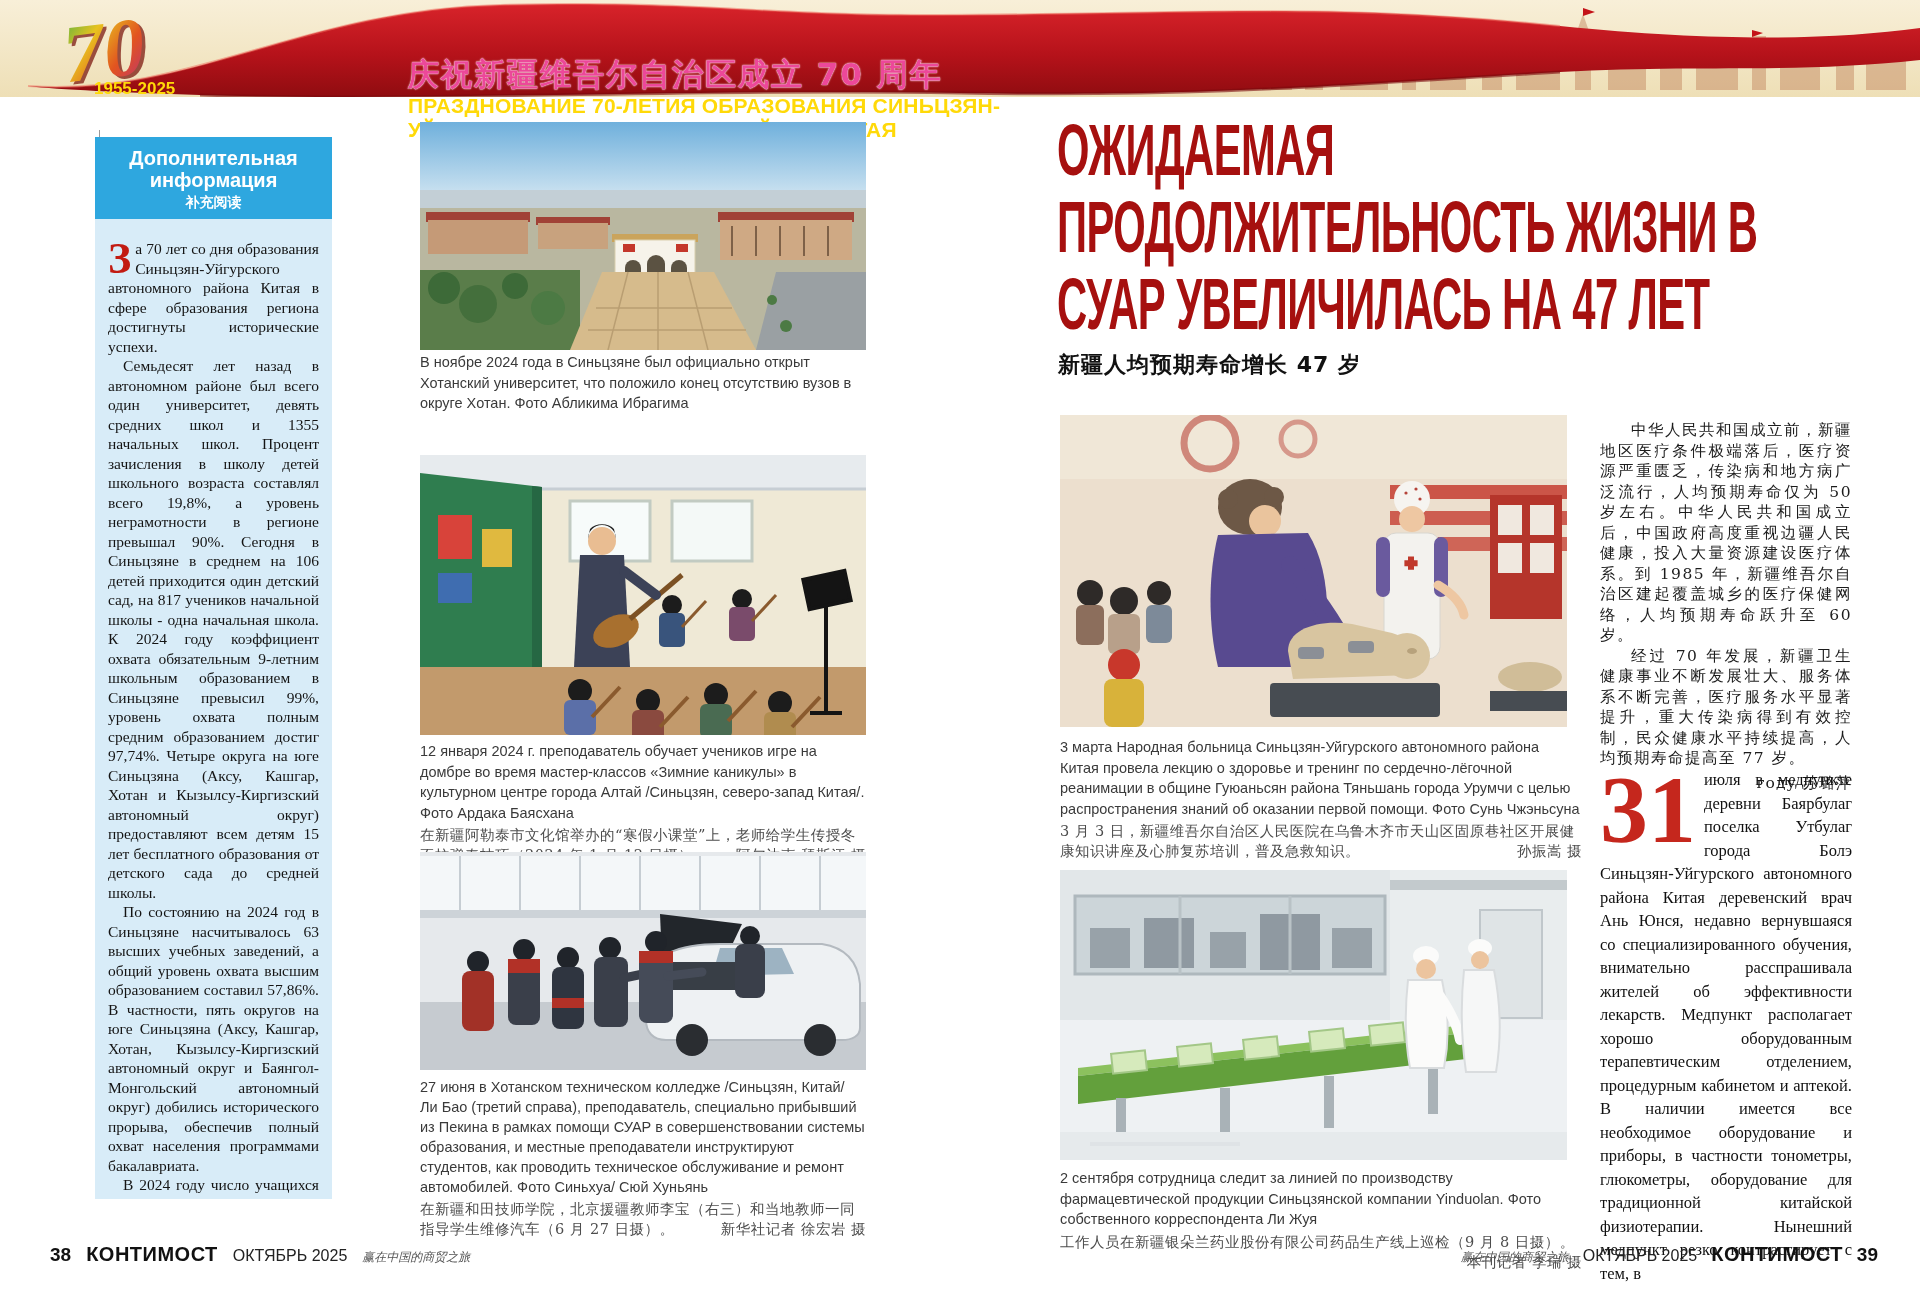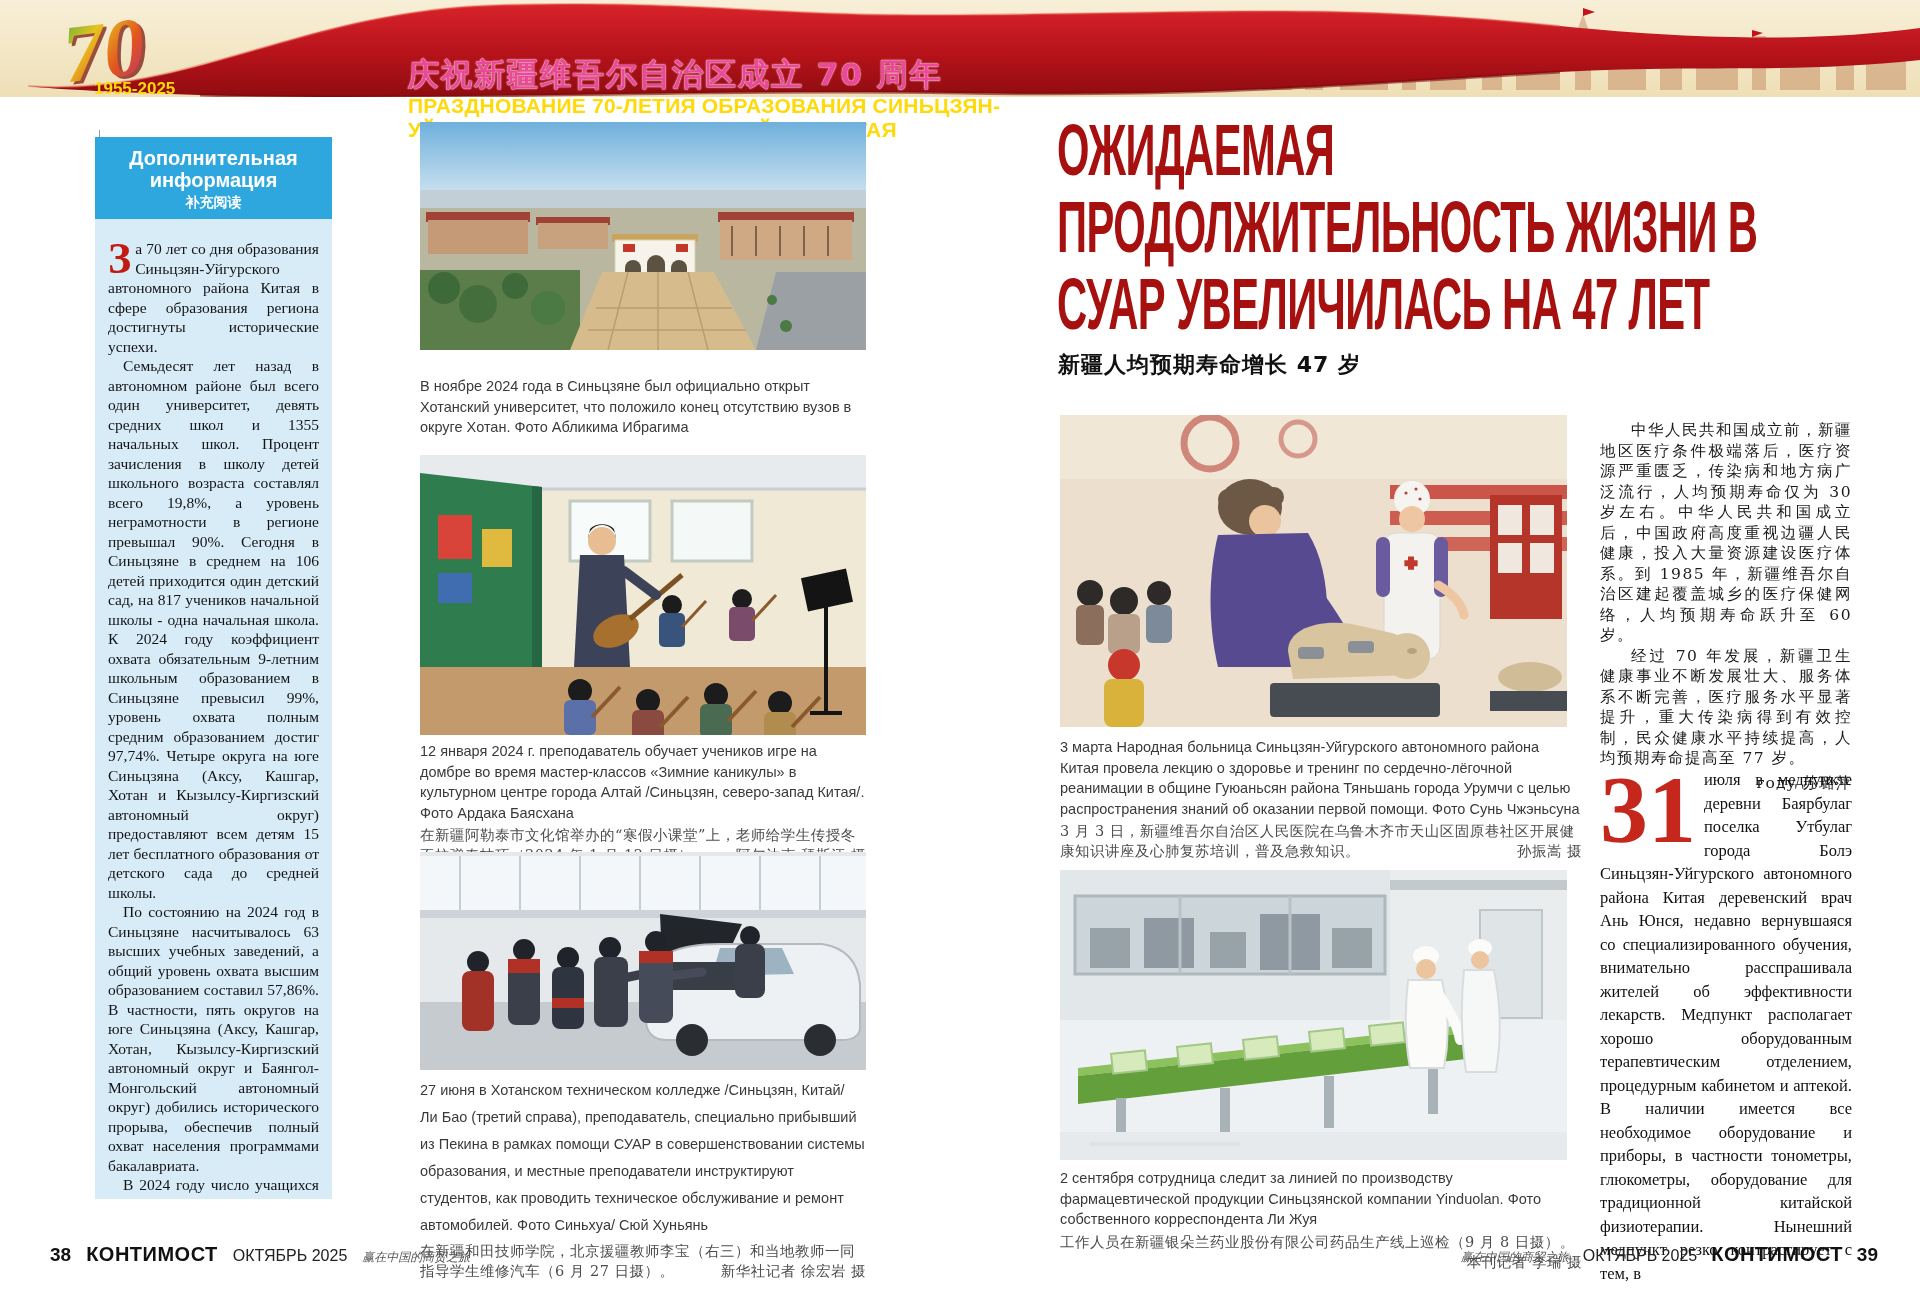--- a/index.html
+++ b/index.html
@@ -200,21 +200,21 @@
         <line x1="168" y1="208" x2="326" y2="208"></line>
         <line x1="208" y1="150" x2="188" y2="228"></line>
         <line x1="238" y1="150" x2="238" y2="228"></line>
         <line x1="268" y1="150" x2="288" y2="228"></line>
       </g>
     <polygon points="336,228 356,150 446,150 446,228" fill="#9aa0a3"></polygon>
     <circle cx="352" cy="178" r="5" fill="#4c7a44"></circle>
       <circle cx="366" cy="204" r="6" fill="#4c7a44"></circle>
   </svg>
 
-  <div class="abs" style="left:420px;top:376px;width:446px;">
+  <div class="abs" style="left:420px;top:352px;width:446px;">
     <div class="cap-ru">В ноябре 2024 года в Синьцзяне был официально открыт Хотанский университет, что положило конец отсутствию вузов в округе Хотан. Фото Абликима Ибрагима</div>
   </div>
 
   <svg class="photo abs" style="left:420px;top:455px;" width="446" height="280" viewBox="0 0 446 280">
     <rect width="446" height="280" fill="#efe9d6"></rect>
     <rect width="446" height="34" fill="#e7ebee"></rect>
     <line x1="0" y1="34" x2="446" y2="34" stroke="#c7ced4" stroke-width="3"></line>
     <rect x="150" y="46" width="80" height="60" fill="#f7fbfa" stroke="#c2cbc2" stroke-width="3"></rect>
     <rect x="252" y="46" width="80" height="60" fill="#f4f9f7" stroke="#c2cbc2" stroke-width="3"></rect>
     <polygon points="0,18 122,32 122,280 0,280" fill="#2f7d4f"></polygon>
@@ -329,21 +329,21 @@
           <line x1="12" y1="34" x2="46" y2="30" stroke="#454b58" stroke-width="9" stroke-linecap="round"></line>
         </g>
       <g transform="translate(330,84)">
           <circle cx="0" cy="0" r="10" fill="#20242a"></circle>
           <rect x="-15" y="8" width="30" height="54" rx="8" fill="#3a3f4a"></rect>
         </g>
     </g>
   </svg>
 
   <div class="abs" style="left:420px;top:1077px;width:446px;">
-    <div class="cap-ru" style="line-height:27px;">27 июня в Хотанском техническом колледже /Синьцзян, Китай/ Ли Бао (третий справа), преподаватель, специально прибывший из Пекина в рамках помощи СУАР в совершенствовании системы образования, и местные преподаватели инструктируют студентов, как проводить техническое обслуживание и ремонт автомобилей.  Фото Синьхуа/ Сюй Хуньянь</div>
+    <div class="cap-ru" style="line-height:20px;">27 июня в Хотанском техническом колледже /Синьцзян, Китай/ Ли Бао (третий справа), преподаватель, специально прибывший из Пекина в рамках помощи СУАР в совершенствовании системы образования, и местные преподаватели инструктируют студентов, как проводить техническое обслуживание и ремонт автомобилей.  Фото Синьхуа/ Сюй Хуньянь</div>
     <div class="cap-zh"><span>在新疆和田技师学院，北京援疆教师李宝（右三）和当地教师一同指导学生维修汽车（6 月 27 日摄）。</span><span class="credit">新华社记者 徐宏岩 摄</span></div>
   </div>
 
   <div class="headline">
     <span>ОЖИДАЕМАЯ</span>
     <span>ПРОДОЛЖИТЕЛЬНОСТЬ ЖИЗНИ В</span>
     <span>СУАР УВЕЛИЧИЛАСЬ НА 47 ЛЕТ</span>
   </div>
   <div class="subtitle">新疆人均预期寿命增长 47 岁</div>
 
@@ -465,21 +465,21 @@
     <rect y="262" width="507" height="28" fill="#e6eaec"></rect>
     <line x1="30" y1="274" x2="180" y2="274" stroke="#dfe3e6" stroke-width="4"></line>
   </svg>
 
   <div class="abs" style="left:1060px;top:1168px;width:522px;">
     <div class="cap-ru">2 сентября сотрудница следит за линией по производству фармацевтической продукции Синьцзянской компании Yinduolan. Фото собственного корреспондента Ли Жуя</div>
     <div class="cap-zh"><span>工作人员在新疆银朵兰药业股份有限公司药品生产线上巡检（9 月 8 日摄）。</span><span class="credit">本刊记者 李瑞 摄</span></div>
   </div>
 
   <div class="colzh">
-    <p>中华人民共和国成立前，新疆地区医疗条件极端落后，医疗资源严重匮乏，传染病和地方病广泛流行，人均预期寿命仅为 30 岁左右。中华人民共和国成立后，中国政府高度重视边疆人民健康，投入大量资源建设医疗体系。到 1985 年，新疆维吾尔自治区建起覆盖城乡的医疗保健网络，人均预期寿命跃升至 60 岁。</p>
+    <p>中华人民共和国成立前，新疆地区医疗条件极端落后，医疗资源严重匮乏，传染病和地方病广泛流行，人均预期寿命仅为 50 岁左右。中华人民共和国成立后，中国政府高度重视边疆人民健康，投入大量资源建设医疗体系。到 1985 年，新疆维吾尔自治区建起覆盖城乡的医疗保健网络，人均预期寿命跃升至 60 岁。</p>
     <p>经过 70 年发展，新疆卫生健康事业不断发展壮大、服务体系不断完善，医疗服务水平显著提升，重大传染病得到有效控制，民众健康水平持续提高，人均预期寿命提高至 77 岁。</p>
     <p class="byline">году  苏璐萍</p>
   </div>
 
   <div class="colru">
     <span class="dropcap31">31</span><span>июля в медпункте деревни Баярбулаг поселка Утбулаг города Болэ Синьцзян-Уйгурского автономного района Китая деревенский врач Ань Юнся, недавно вернувшаяся со специализированного обучения, внимательно расспрашивала жителей об эффективности лекарств. Медпункт располагает хорошо оборудованным терапевтическим отделением, процедурным кабинетом и аптекой. В наличии имеется все необходимое оборудование и приборы, в частности тонометры, глюкометры, оборудование для традиционной китайской физиотерапии. Нынешний медпункт резко контрастирует с тем, в</span>
   </div>
 
   <div class="footer-left">
     <span class="fpage">38</span>

